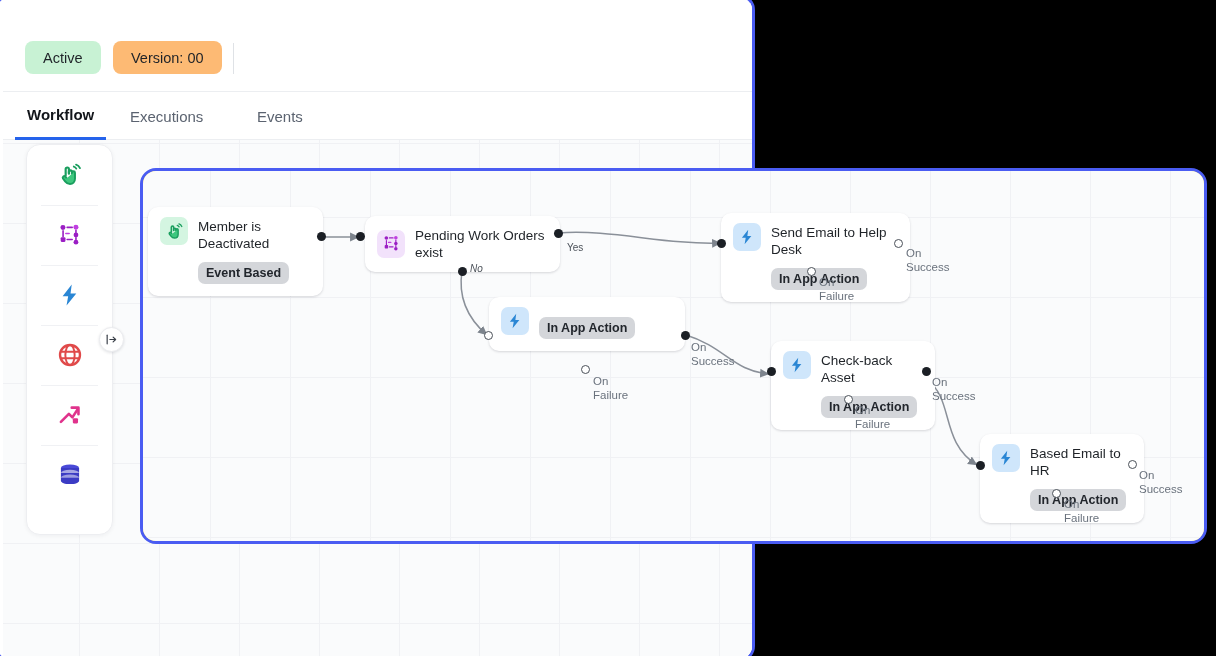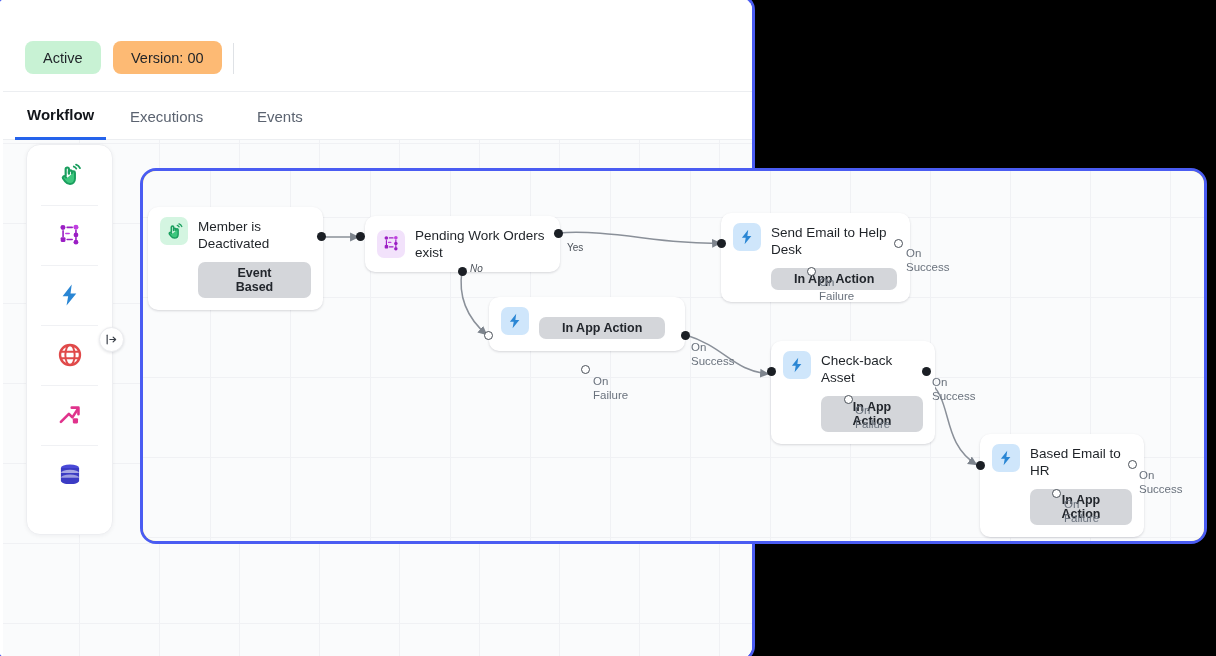--- a/index.html
+++ b/index.html
@@ -227,22 +227,21 @@
     white-space: pre-line;
   }
   .node-badge {
     display: inline-block;
     margin-top: 9px;
     background: #d4d6da;
     color: #22262c;
     font-size: 12.5px;
     font-weight: bold;
     border-radius: 7px;
-    padding: 4px 23px;
-    text-align: center;
+    padding: 4px 8px;
   }
   .node.cond { padding-bottom: 10px; align-items: center; }
   .node.cond .node-title { font-size: 13.5px; }
 
   
   .port {
     position: absolute;
     width: 9px; height: 9px;
     border-radius: 50%;
     z-index: 5;

